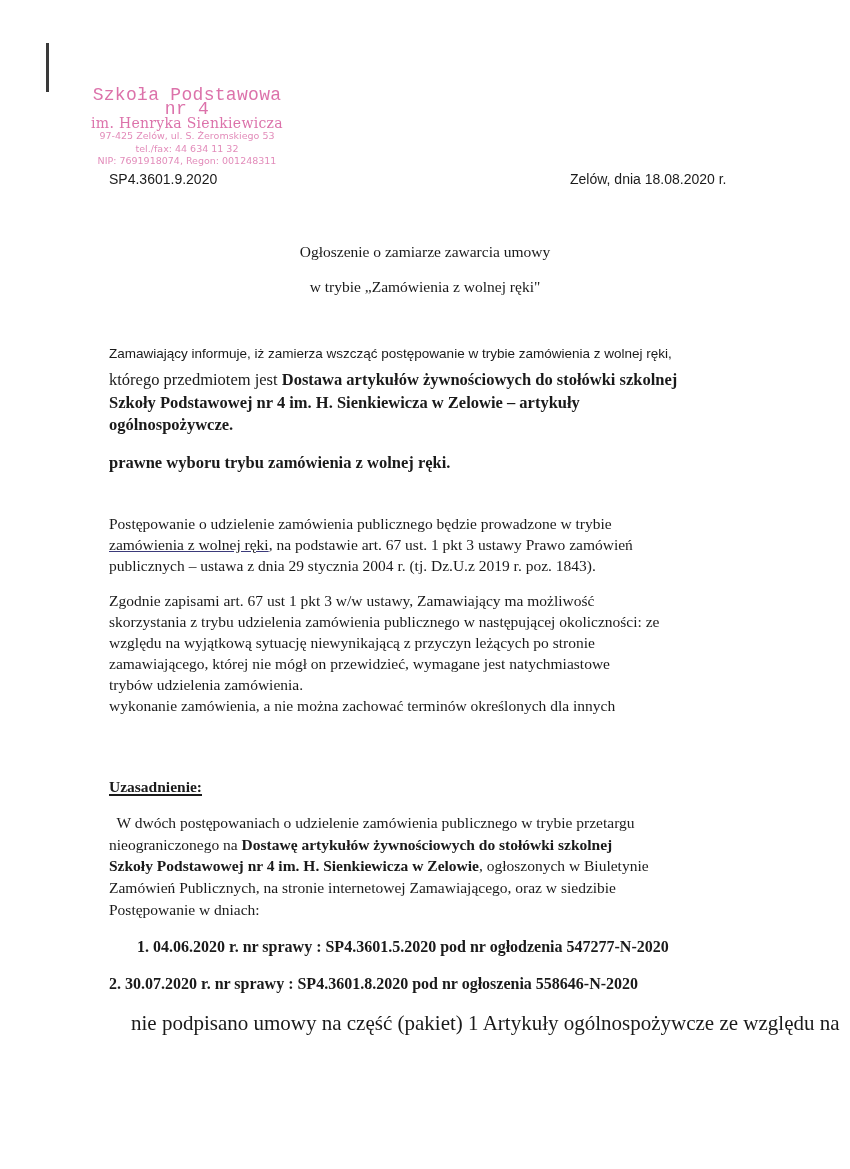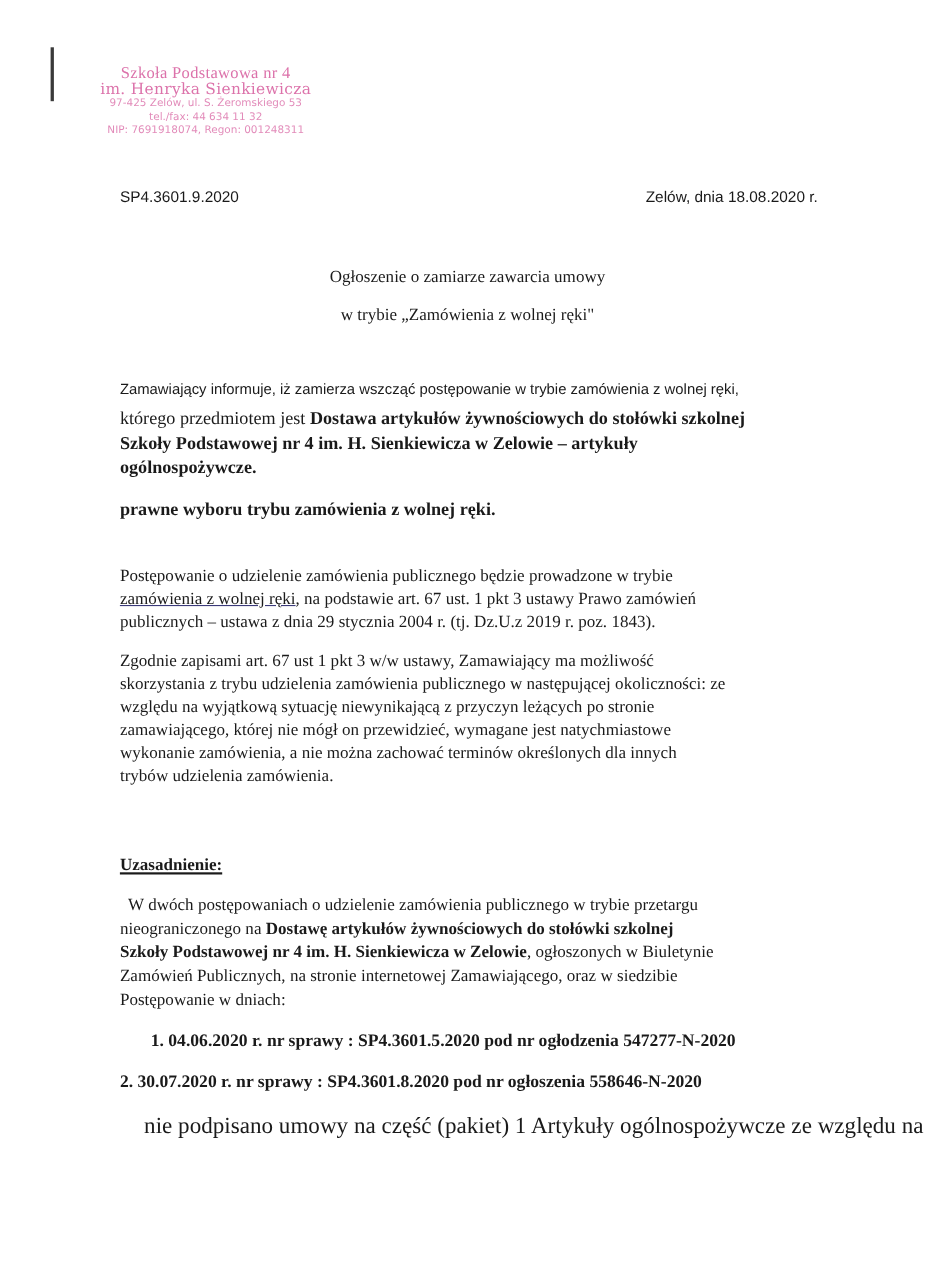--- a/index.html
+++ b/index.html
@@ -4,27 +4,27 @@
   <style>
     html, body { margin: 0; padding: 0; }
     body {
       width: 850px; height: 1169px; background: #ffffff; position: relative; overflow: hidden;
       font-family: "Liberation Serif", serif; color: #1a1a1a;
     }
     .abs { position: absolute; white-space: nowrap; }
     .edge-mark { position: absolute; left: 46px; top: 43px; width: 3px; height: 49px; background: #3a3a3a; }
 
     .stamp { position: absolute; left: 82px; top: 60px; width: 210px; text-align: center; color: #d65a9c; }
-    .stamp .l1 { font-family: Liberation Serif, serif; font-size: 15px; line-height: 14px; letter-spacing: 0.3px; opacity: 0.85; }
+    .stamp .l1 { font-family: Liberation Mono, monospace; font-size: 18px; line-height: 14px; letter-spacing: 0.3px; opacity: 0.85; margin-top: 28px; }
     .stamp .l2 { font-family: "DejaVu Serif", serif; font-size: 14px; line-height: 14px; letter-spacing: 0.3px; opacity: 0.85; }
     .stamp .l3, .stamp .l4, .stamp .l5 { font-family: "DejaVu Sans", sans-serif; font-size: 9.5px; line-height: 12.5px; opacity: 0.7; }
 
     .sans { font-family: "Liberation Sans", sans-serif; }
     .ref { left: 109px; top: 171px; font-size: 14px; }
-    .date { left: 587px; top: 171px; font-size: 14px; }
+    .date { left: 570px; top: 171px; font-size: 14px; }
 
     .title { left: 0; width: 850px; text-align: center; font-weight: normal; font-size: 15.5px; }
     .title1 { top: 243px; }
     .title2 { top: 278px; }
 
     .p { position: absolute; left: 109px; font-size: 15.5px; line-height: 21px; white-space: nowrap; }
     .p b { font-weight: bold; }
     .intro1 { top: 346px; font-family: "Liberation Sans", sans-serif; font-size: 13.5px; left: 109px; text-align: center; }
     .intro2 { top: 369px; font-size: 16.5px; line-height: 22.5px; }
 
@@ -78,22 +78,22 @@
   <div>Postępowanie o udzielenie zamówienia publicznego będzie prowadzone w trybie</div>
   <div><span class="ul">zamówienia z wolnej ręki</span><span>, na podstawie art. 67 ust. 1 pkt 3 ustawy Prawo zamówień</span></div>
   <div>publicznych – ustawa z dnia 29 stycznia 2004 r. (tj. Dz.U.z 2019 r. poz. 1843).</div>
 </div>
 
 <div class="p para2">
   <div>Zgodnie  zapisami art. 67 ust 1 pkt 3 w/w ustawy, Zamawiający ma możliwość</div>
   <div>skorzystania z trybu udzielenia zamówienia publicznego w następującej okoliczności: ze</div>
   <div>względu na wyjątkową sytuację niewynikającą z przyczyn leżących po stronie</div>
   <div>zamawiającego, której nie mógł on przewidzieć, wymagane jest natychmiastowe</div>
+  <div>trybów udzielenia zamówienia.</div>
   <div>wykonanie zamówienia, a nie można zachować terminów określonych dla innych</div>
-  <div>trybów udzielenia zamówienia.</div>
 </div>
 
 <div class="just-head">Uzasadnienie:</div>
 
 <div class="p para3">
   <div style="white-space:pre;">  W dwóch postępowaniach o udzielenie zamówienia publicznego w trybie przetargu</div>
   <div><span>nieograniczonego na </span><b>Dostawę artykułów żywnościowych do stołówki szkolnej</b></div>
   <div><b>Szkoły Podstawowej nr 4  im. H. Sienkiewicza w Zelowie</b><span>, ogłoszonych w Biuletynie</span></div>
   <div>Zamówień Publicznych, na stronie internetowej Zamawiającego, oraz w siedzibie</div>
   <div>Postępowanie w dniach:</div>

